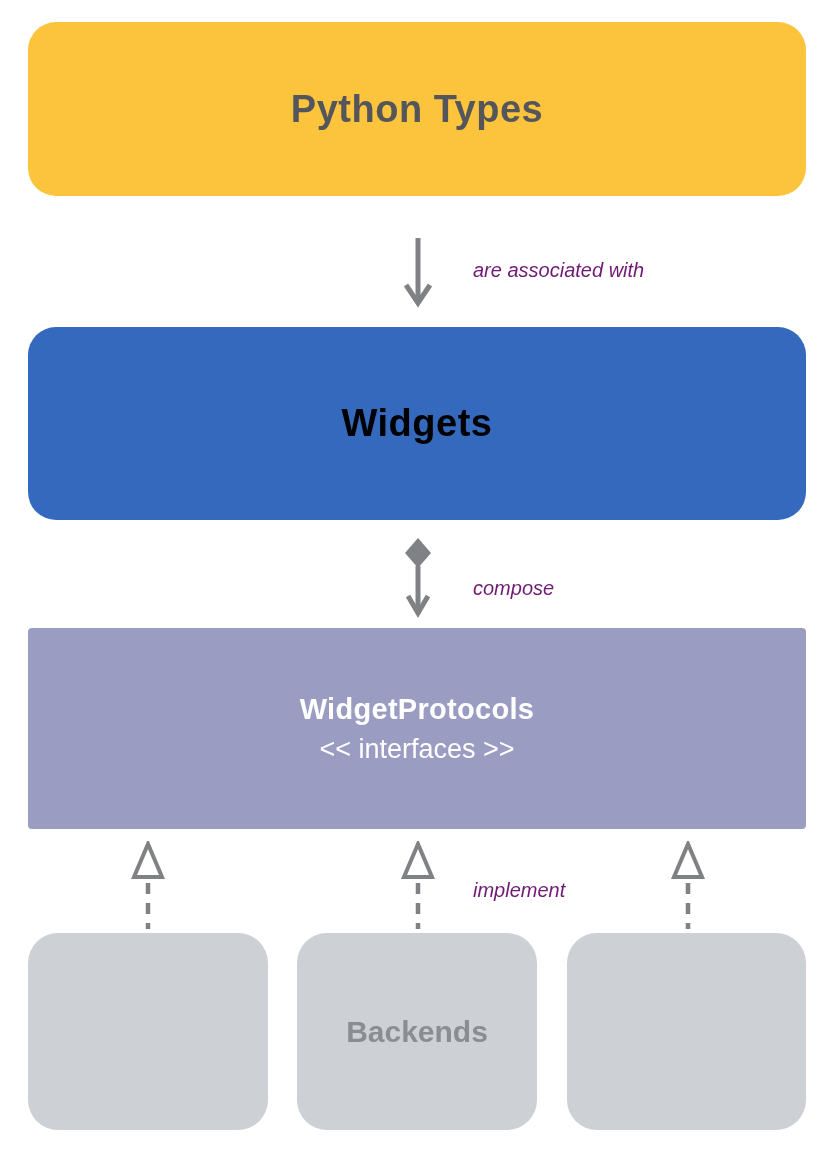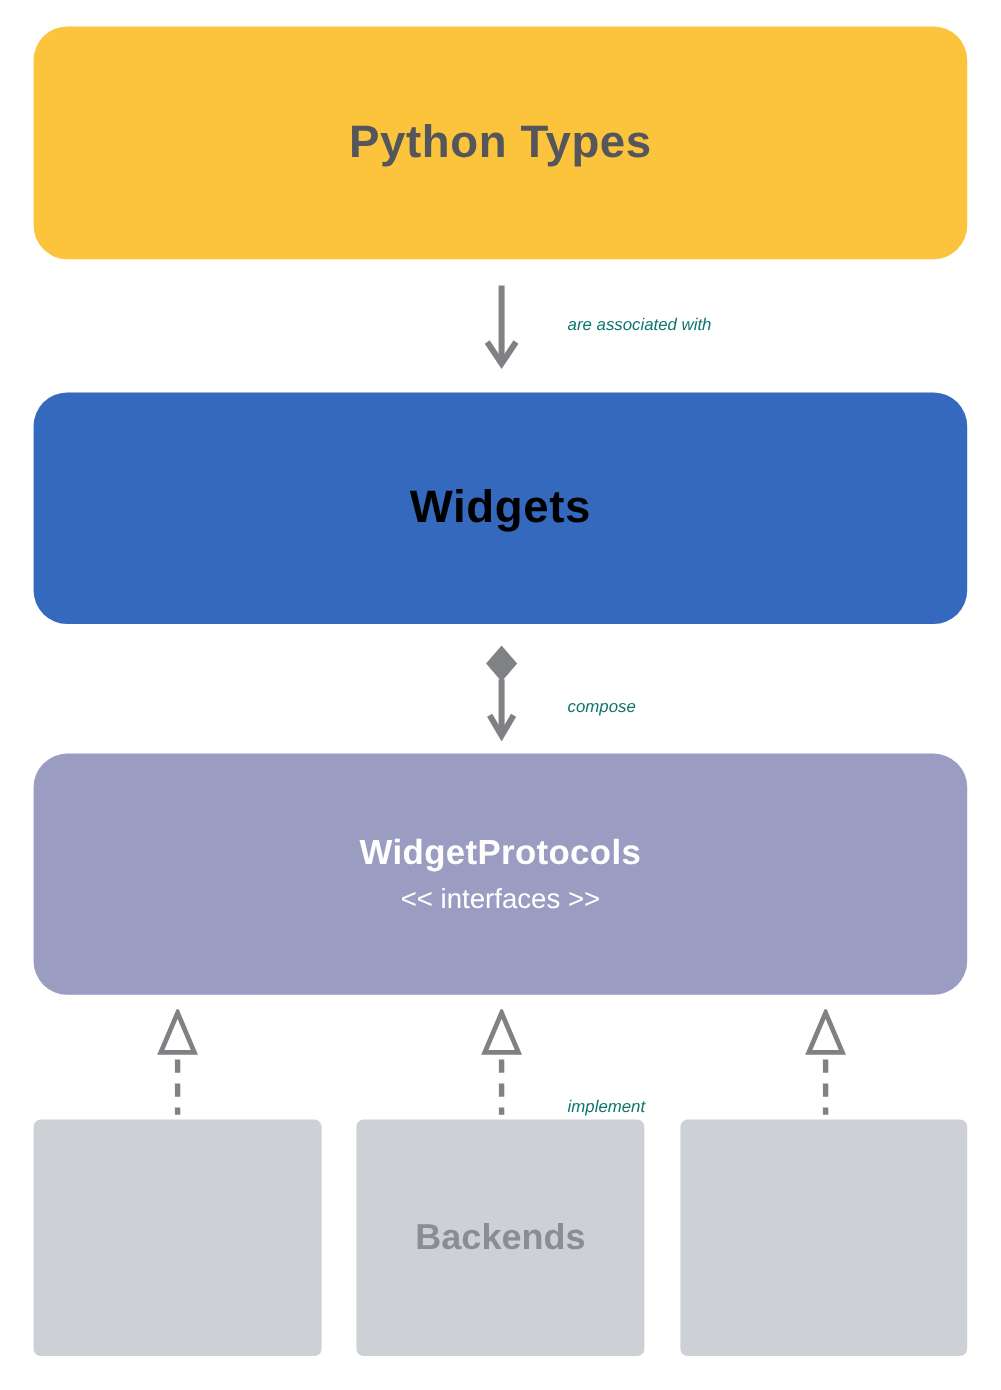--- a/index.html
+++ b/index.html
@@ -17,62 +17,62 @@
   }
   .node {
     position: absolute;
     display: flex;
     flex-direction: column;
     align-items: center;
     justify-content: center;
     box-sizing: border-box;
   }
   .node-python-types {
-    left: 28px; top: 22px; width: 778px; height: 194px;
+    left: 28px; top: 22px; width: 778px; height: 174px;
     background: #FCC43D; border-radius: 28px;
     color: #54565C; font-size: 38px; font-weight: bold;
     letter-spacing: 0.5px;
   }
   .node-widgets {
     left: 28px; top: 327px; width: 778px; height: 193px;
     background: #3469BD; border-radius: 28px;
     color: #000000; font-size: 38px; font-weight: bold;
     letter-spacing: 0.5px;
   }
   .node-widget-protocols {
     left: 28px; top: 628px; width: 778px; height: 201px;
-    background: #9B9CC2; border-radius: 28px;
+    background: #9B9CC2; border-radius: 4px;
     color: #ffffff;
   }
   .node-widget-protocols .title {
     font-size: 29px; font-weight: bold; letter-spacing: 0.3px;
   }
   .node-widget-protocols .subtitle {
-    font-size: 23px; font-weight: normal; margin-top: 8px;
+    font-size: 27px; font-weight: normal; margin-top: 8px;
   }
   .node-backend {
     top: 933px; height: 197px;
-    background: #CDD1D5; border-radius: 6px;
+    background: #CDD1D5; border-radius: 30px;
     color: #8A8D92; font-size: 30px; font-weight: bold;
   }
   .node-backend-left  { left: 28px;  width: 240px; }
   .node-backend-mid   { left: 297px; width: 240px; }
   .node-backend-right { left: 567px; width: 239px; }
   .edge-svg { position: absolute; }
   .edge-label {
     position: absolute;
     font-style: italic;
-    font-size: 14px;
-    color: #0f766e;
+    font-size: 20px;
+    color: #701a75;
     white-space: nowrap;
     line-height: 28px;
   }
   .label-associated { left: 473px; top: 256px; }
   .label-compose    { left: 473px; top: 559px; margin-top: 15px; }
-  .label-implement  { left: 473px; top: 876px; margin-top: 32px; }
+  .label-implement  { left: 473px; top: 876px; }
 </style>
 </head>
 <body>
 
 <div class="canvas">
 
   <div class="node node-python-types">
     <span>Python Types</span>
   </div>
 

